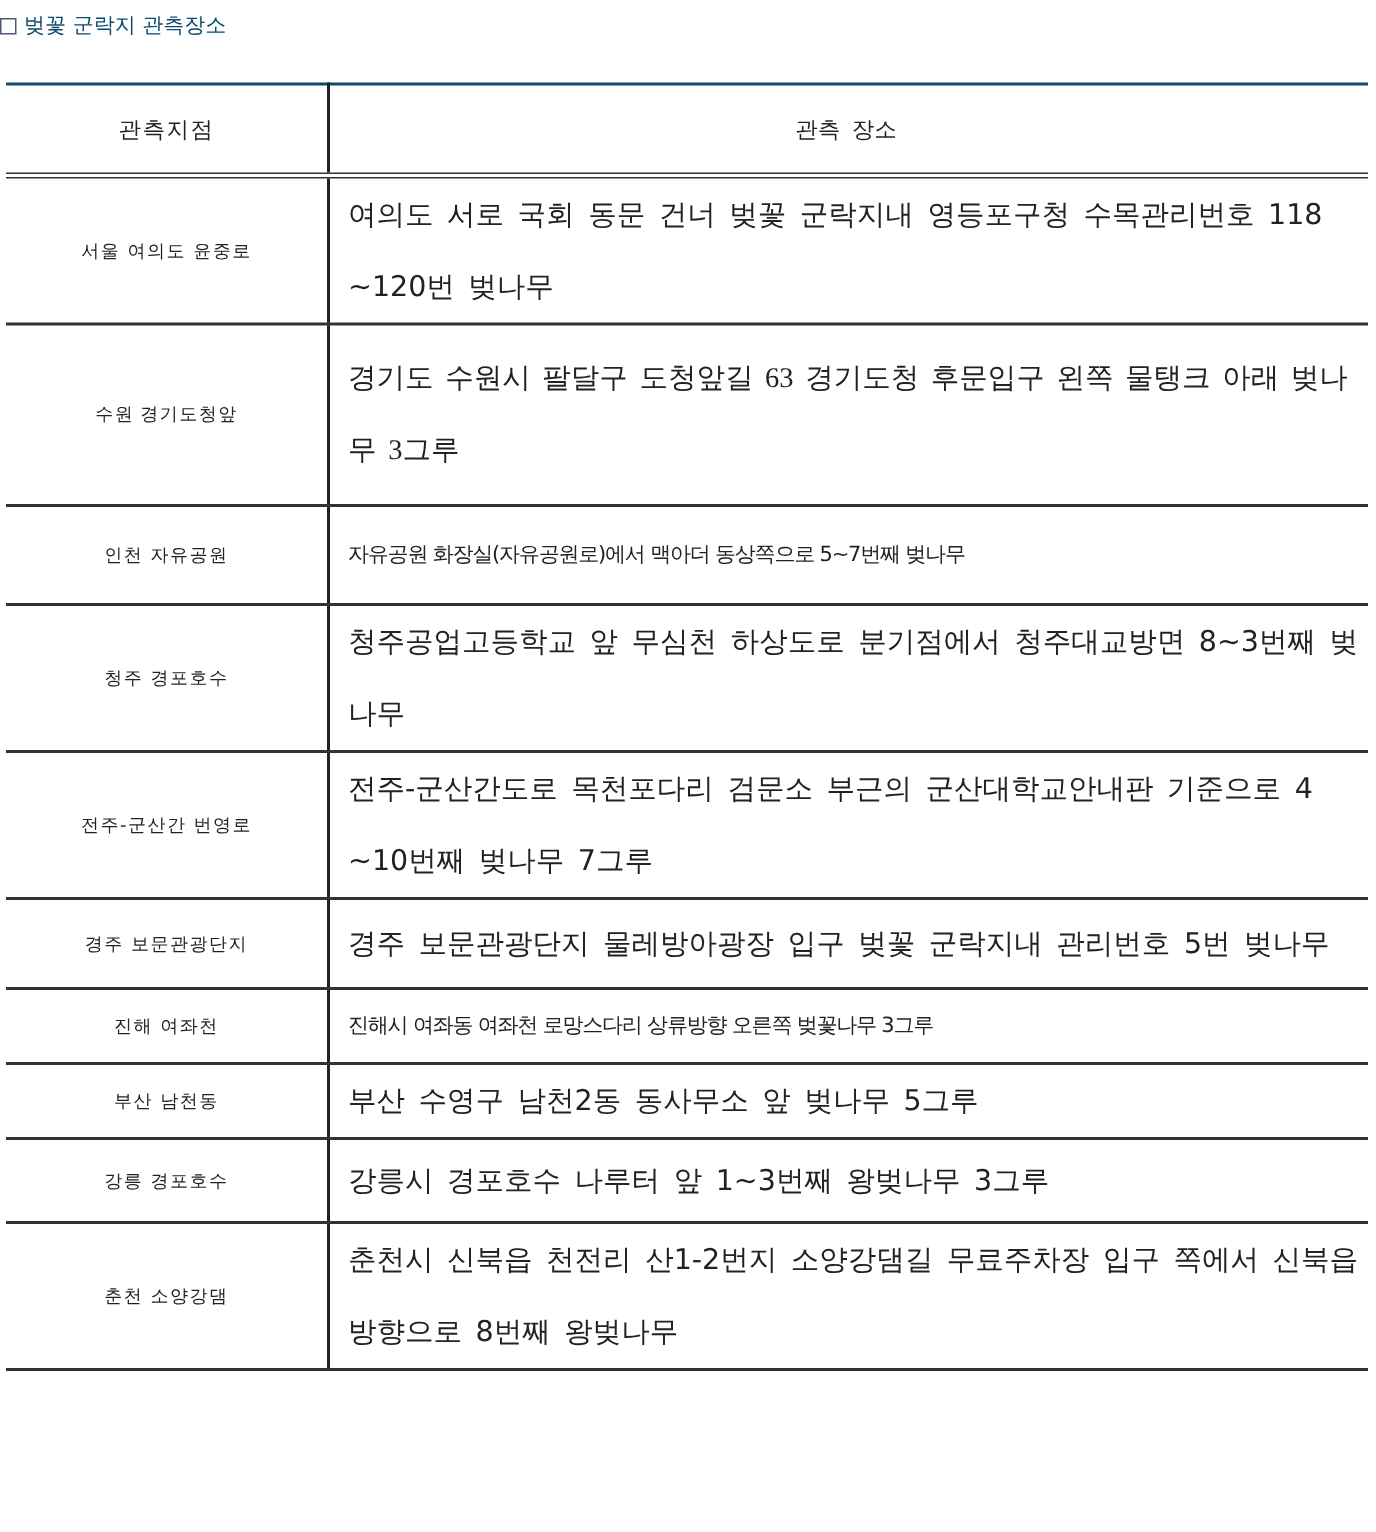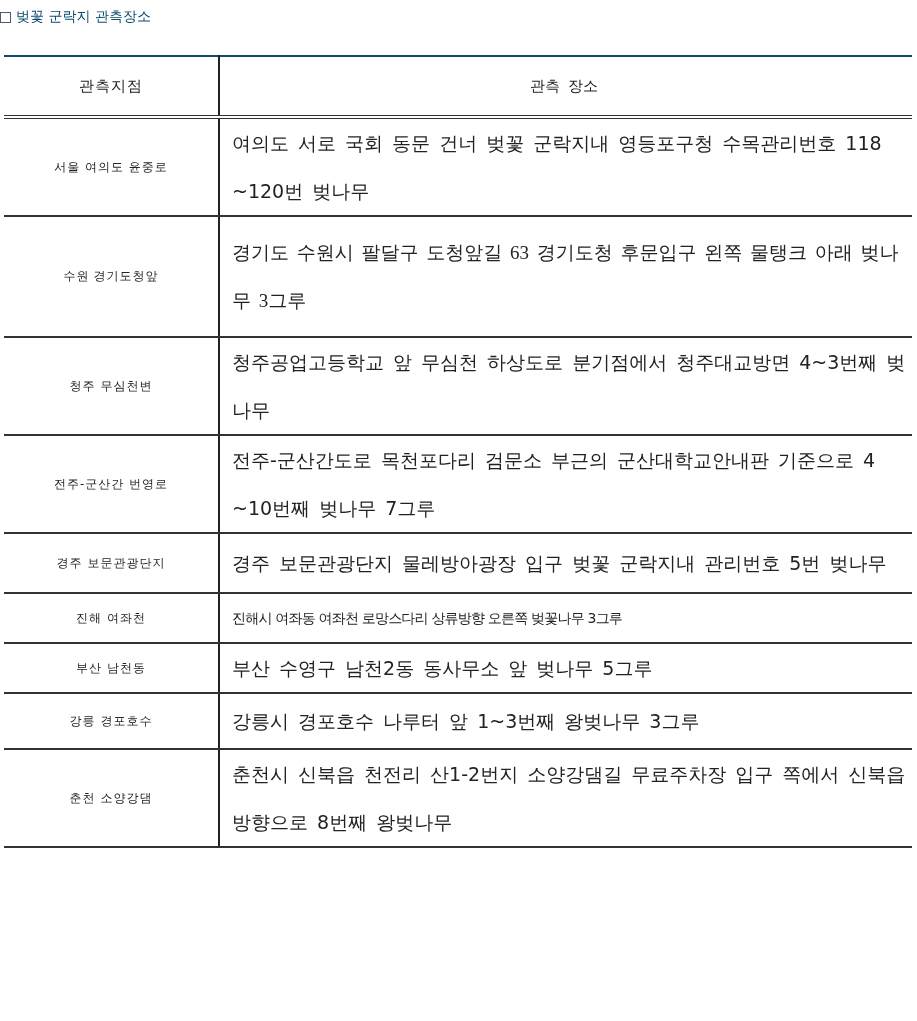--- a/index.html
+++ b/index.html
@@ -48,23 +48,27 @@
     <th class="c2">관측 장소</th>
   </tr>
   <tr class="r1">
     <td class="c1">서울 여의도 윤중로</td>
     <td class="c2">여의도 서로 국회 동문 건너 벚꽃 군락지내 영등포구청 수목관리번호 118 ~120번 벚나무</td>
   </tr>
   <tr class="r2">
     <td class="c1">수원 경기도청앞</td>
     <td class="c2">경기도 수원시 팔달구 도청앞길 63 경기도청 후문입구 왼쪽 물탱크 아래 벚나무 3그루</td>
   </tr>
+  <tr class="r3">
+    <td class="c1">인천 자유공원</td>
+    <td class="c2 compact">자유공원 화장실(자유공원로)에서 맥아더 동상쪽으로 5~7번째 벚나무</td>
+  </tr>
   <tr class="r4">
-    <td class="c1">청주 무심천변</td>
-    <td class="c2">청주공업고등학교 앞 무심천 하상도로 분기점에서 청주대교방면 4~3번째 벚나무</td>
+    <td class="c1">청주 경포호수</td>
+    <td class="c2">청주공업고등학교 앞 무심천 하상도로 분기점에서 청주대교방면 8~3번째 벚나무</td>
   </tr>
   <tr class="r5">
     <td class="c1">전주-군산간 번영로</td>
     <td class="c2">전주-군산간도로 목천포다리 검문소 부근의 군산대학교안내판 기준으로 4 ~10번째 벚나무 7그루</td>
   </tr>
   <tr class="r6">
     <td class="c1">경주 보문관광단지</td>
     <td class="c2">경주 보문관광단지 물레방아광장 입구 벚꽃 군락지내 관리번호 5번 벚나무</td>
   </tr>
   <tr class="r8">

